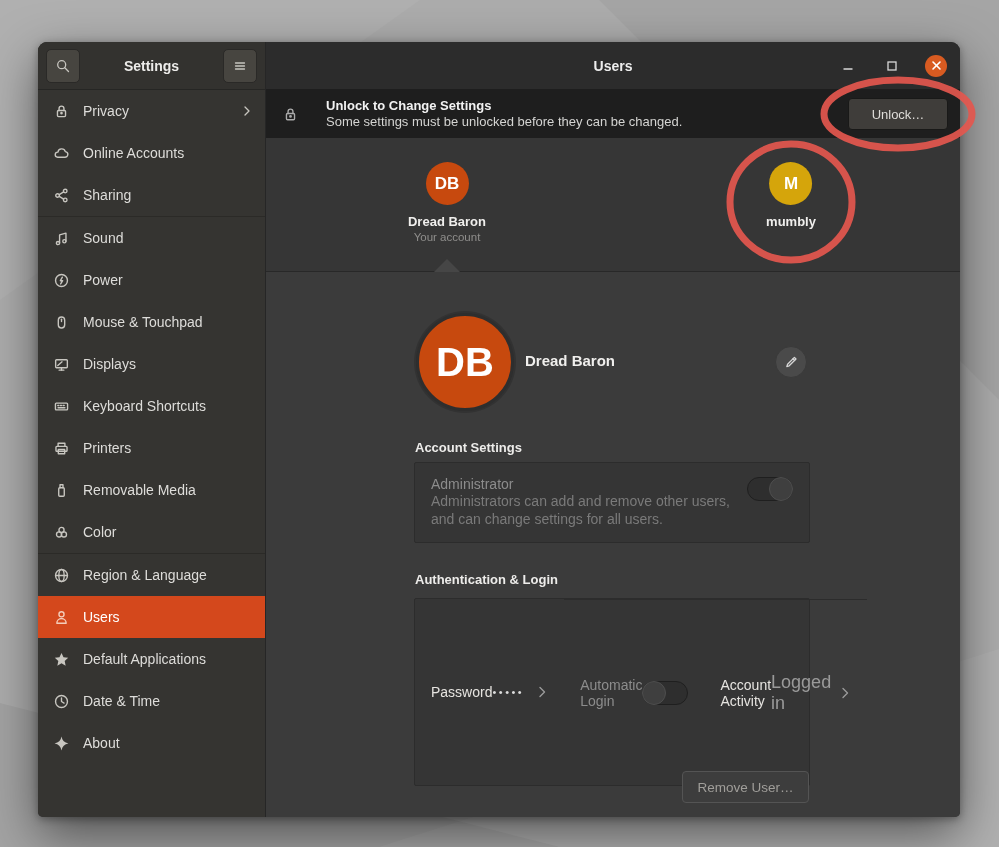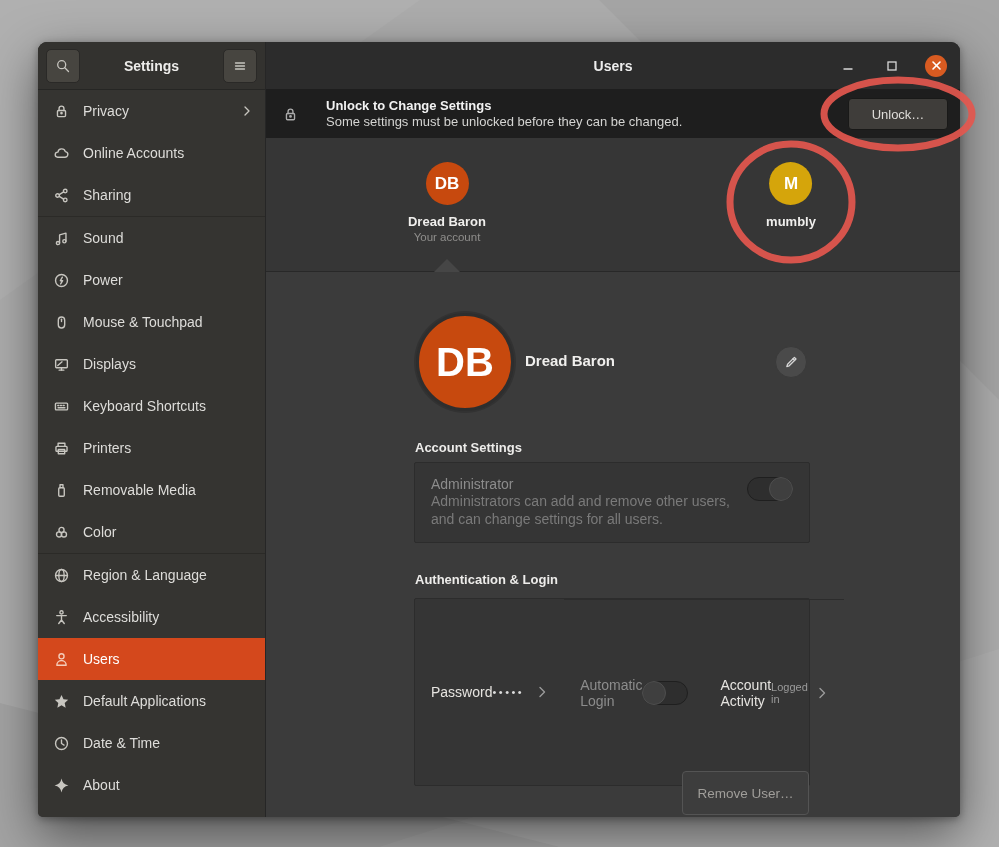--- a/index.html
+++ b/index.html
@@ -74,29 +74,29 @@
 
   .card { position:absolute; left:148px; width:396px; background:#353535; border:1px solid #2C2C2C; border-radius:2px; }
   .card-admin { top:190px; height:81px; padding:13px 16px; }
   .admin-label { font-size:14px; color:#8C8C8C; }
   .admin-desc { font-size:14px; color:#7A7A7A; line-height:1.3; max-width:300px; }
   .card-auth { top:326px; height:188px; display:flex; flex-direction:row; }
   .row { flex:1; display:flex; align-items:center; padding:0 16px; }
   .row + .row { border-top:1px solid #2C2C2C; }
   .row-label { font-size:14px; color:#E6E4E0; flex:1; }
   .row-label.dim { color:#8C8C8C; }
-  .row-value { font-size:11px; color:#9A9A9A; margin-right:8px; }
+  .row-value { font-size:18px; color:#9A9A9A; margin-right:8px; }
   .pw-dots { font-size:11px; letter-spacing:2.5px; color:#DCDCDC; margin-right:12px; }
 
   .toggle { width:46px; height:24px; border-radius:12px; background:#2E2E2E; border:1px solid #1F1F1F; position:relative; flex:none; }
   .toggle .knob { position:absolute; top:-1px; width:24px; height:24px; border-radius:50%; background:#3F3F3F; border:1px solid #4E4E4E; }
   .toggle.on .knob { right:-1px; } .toggle.off .knob { left:-1px; }
   .toggle-wrap { position:absolute; right:16px; top:14px; }
 
-  .remove-btn { position:absolute; left:416px; top:499px; width:127px; height:44px; background:#3D3D3D;
+  .remove-btn { position:absolute; left:416px; top:499px; width:127px; height:32px; background:#3D3D3D;
     border:1px solid #545454; border-radius:4px; color:#A09E9A; font-size:13.5px;
     display:flex; align-items:center; justify-content:center; }
 
   .chev { display:flex; flex:none; }
 
   
   .annotations { position:absolute; inset:0; pointer-events:none; z-index:50; }
 </style>
 </head>
 <body>
@@ -264,29 +264,20 @@
         <span class="sb-icon">
           <svg class="ic" width="17" height="17" viewBox="0 0 16 16">
               <circle cx="8" cy="8" r="5.6"></circle>
               <ellipse cx="8" cy="8" rx="2.5" ry="5.6"></ellipse>
               <line x1="2.4" y1="8" x2="13.6" y2="8"></line>
             </svg>
         </span>
         <span class="sb-label">Region &amp; Language</span>
       </div>
 
-      <div class="sb-item">
-        <span class="sb-icon">
-          <svg class="ic" width="17" height="17" viewBox="0 0 16 16">
-              <circle cx="8" cy="3.2" r="1.5"></circle>
-              <path d="M3.5 6.2 h9 M8 6.2 v4.2 M8 10.4 l-2.6 3.2 M8 10.4 l2.6 3.2"></path>
-            </svg>
-        </span>
-        <span class="sb-label">Accessibility</span>
-      </div>
 
       <div class="sb-item selected" style="background: rgb(212, 72, 28);">
         <span class="sb-icon">
           <svg class="ic" width="17" height="17" viewBox="0 0 16 16">
               <circle cx="8" cy="5" r="2.4"></circle>
               <path d="M3.6 13.4 a4.4 4.4 0 0 1 8.8 0 z"></path>
             </svg>
         </span>
         <span class="sb-label">Users</span>
       </div>

